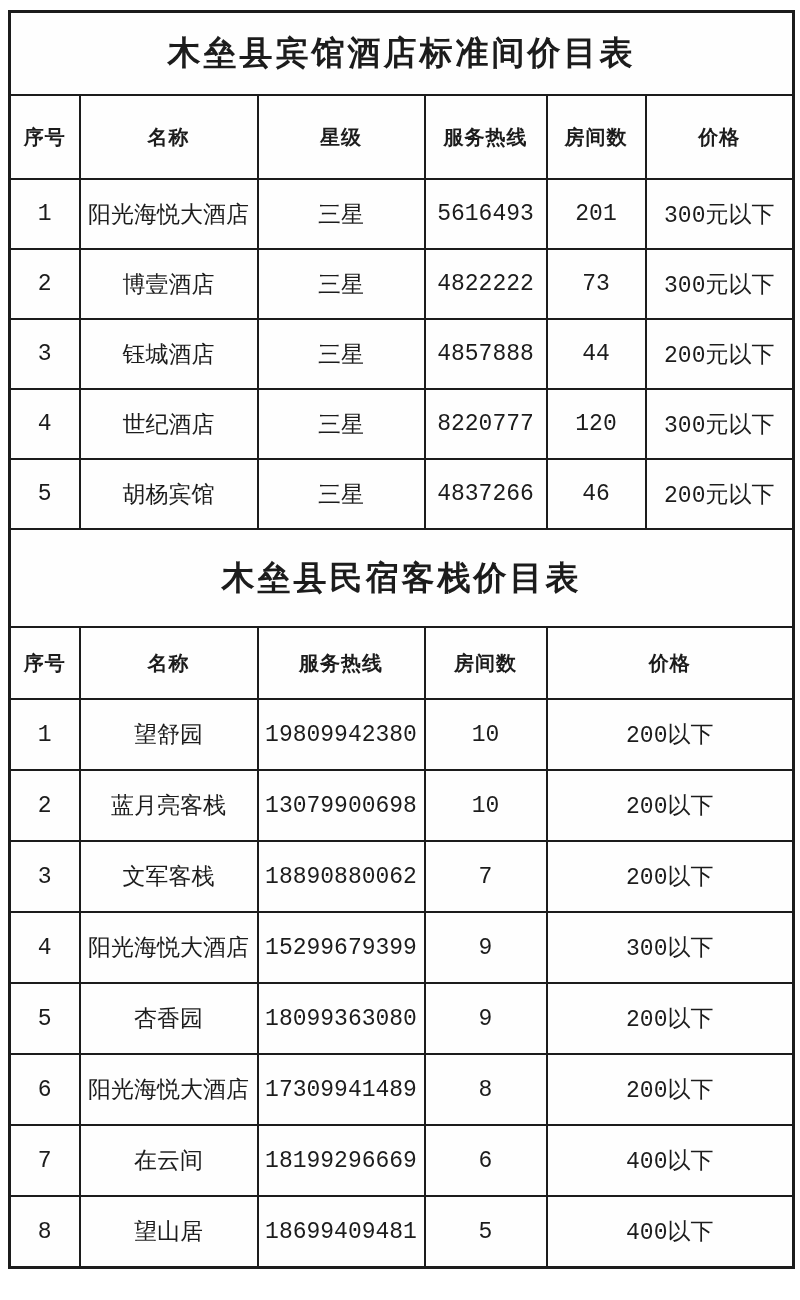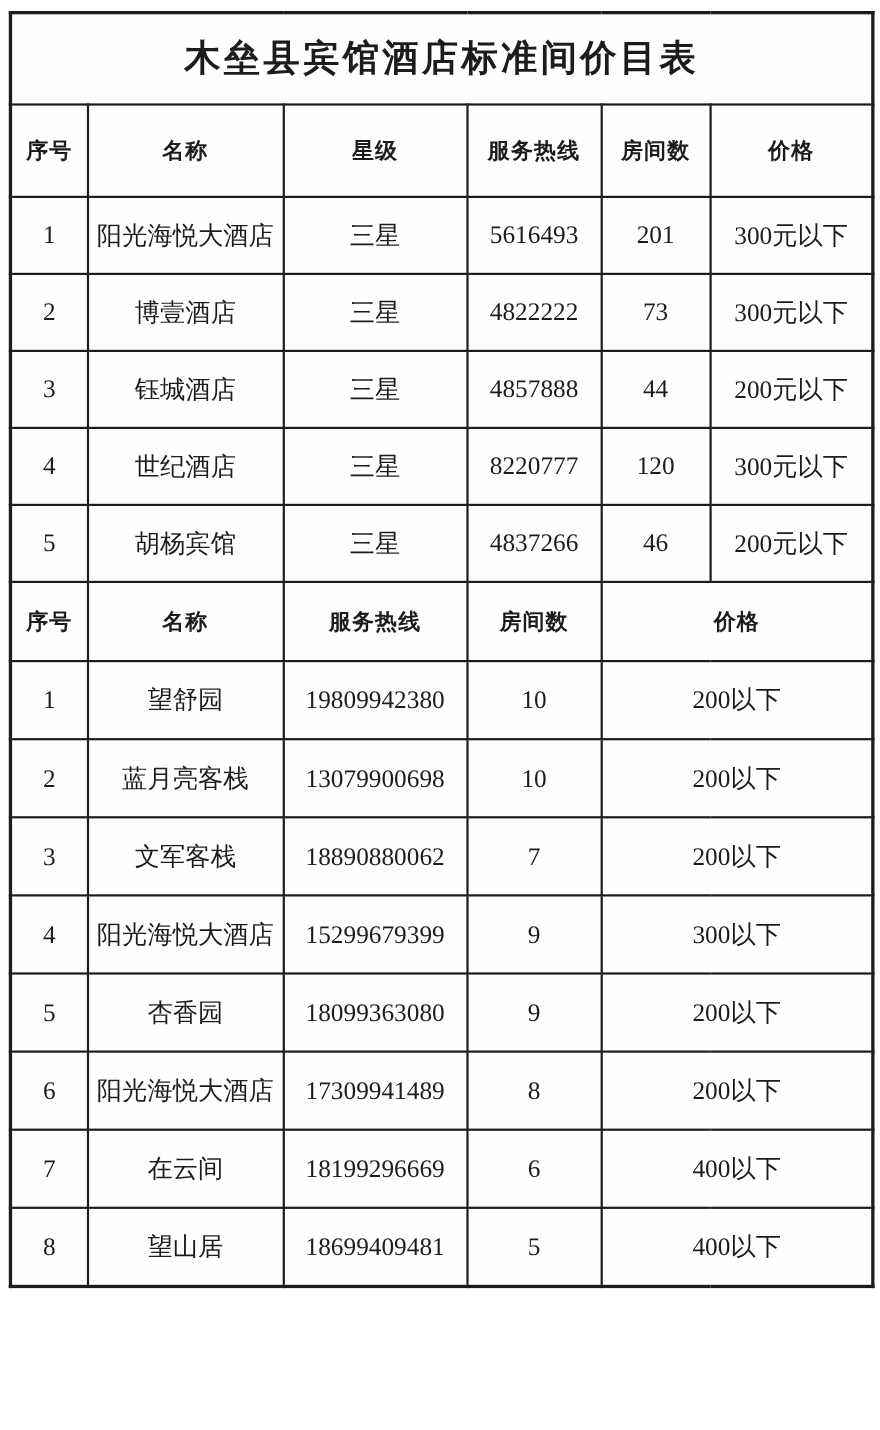--- a/index.html
+++ b/index.html
@@ -11,20 +11,21 @@
     width: 800px;
     height: 1300px;
     font-family: "Liberation Serif", "DejaVu Serif", serif;
     color: #1c1c1c;
   }
   .page {
     box-sizing: border-box;
     width: 780px;
     height: 1300px;
     padding: 10px 8px 12px 8px;
+    font-family: Liberation Mono, monospace;
   }
   table.price-table {
     border-collapse: collapse;
     table-layout: fixed;
     width: 784px;
     border: 3px solid #1c1c1c;
   }
   table.price-table td,
   table.price-table th {
     border: 2px solid #1c1c1c;
@@ -118,20 +119,23 @@
     </tr>
     <tr class="data-row t1-row">
       <td>5</td>
       <td>胡杨宾馆</td>
       <td>三星</td>
       <td>4837266</td>
       <td>46</td>
       <td>200元以下</td>
     </tr>
 
+    <tr class="title-row t2-title">
+      <td colspan="6">木垒县民宿客栈价目表</td>
+    </tr>
 
     <tr class="header-row t2-header">
       <th>序号</th>
       <th>名称</th>
       <th>服务热线</th>
       <th>房间数</th>
       <th colspan="2">价格</th>
     </tr>
 
     <tr class="data-row t2-row">

